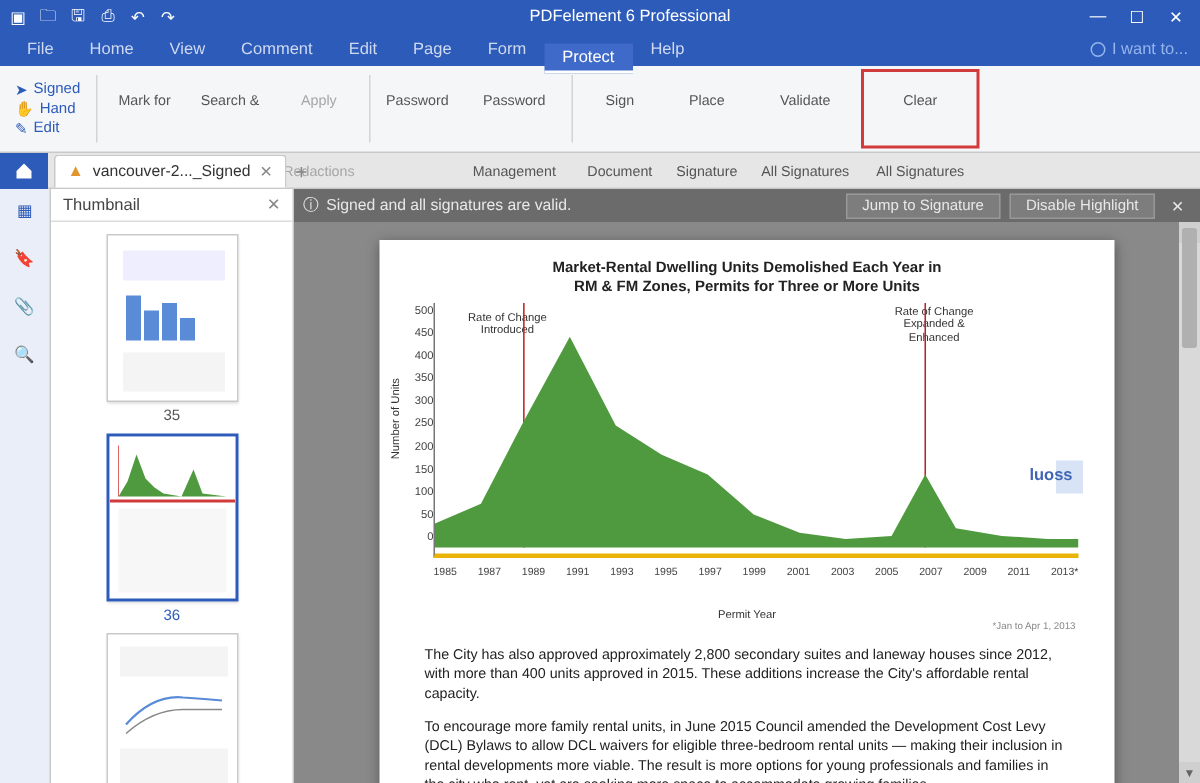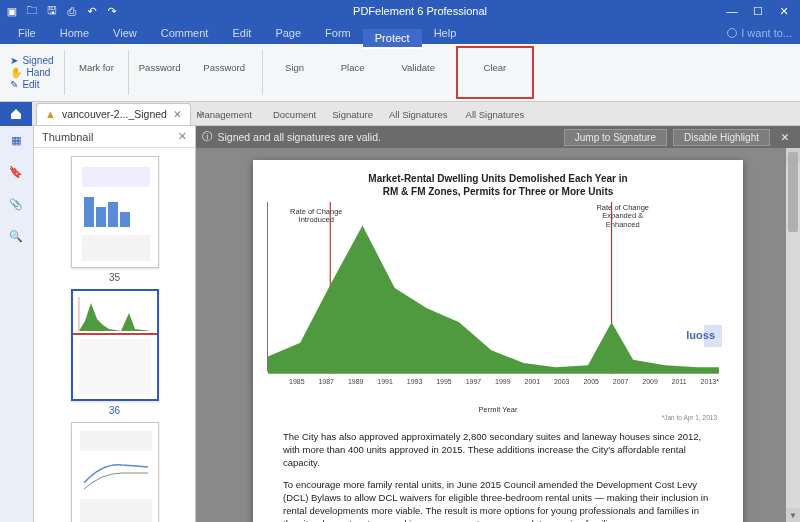--- a/index.html
+++ b/index.html
@@ -70,21 +70,21 @@
 .page .yax .yl { display:flex; flex-direction:column; justify-content:space-between; height:160px; font-size:7.5px; color:#444; text-align:right; }
 .page .yax .ylab { writing-mode:vertical-rl; transform:rotate(180deg); font-size:7.5px; position:absolute; left:-8px; top:50px; color:#333; }
 .page .plot { flex:1; height:170px; position:relative; border-left:1px solid #777; border-bottom:3px solid #eab308; }
 .page .plot svg { position:absolute; inset:0; }
 .page .xax { display:flex; justify-content:space-between; font-size:7px; color:#444; padding:2px 24px 0 36px; }
 .page .xlab { text-align:center; font-size:7.5px; color:#333; margin-top:20px; }
 .page .note { text-align:right; font-size:6.5px; color:#888; padding-right:26px; }
 .page .body { padding:10px 30px 0 30px; font-size:9.5px; color:#222; line-height:1.35; }
 .page .body p { margin-bottom:10px; }
 .page .ann { position:absolute; font-size:7.5px; color:#333; text-align:center; line-height:1.1; }
-.page .logo { position:absolute; right:4px; top:127px; font-size:11px; color:#4166b5; font-weight:bold; }
+.page .logo { position:absolute; right:4px; top:109px; font-size:11px; color:#4166b5; font-weight:bold; }
 .page .logo .sq { position:absolute; width:18px; height:22px; background:#d8e4f5; left:18px; top:-4px; z-index:-1;}
 </style>
 </head>
 <body>
 
 <div class="titlebar">
   <div class="qat">
     <span>▣</span>
     <span>🗀</span>
     <span>🖫</span>
@@ -133,20 +133,37 @@
   </div>
   <div class="sep"></div>
   <div class="btn">
     <svg width="22" height="24">
         <rect x="4" y="2" width="14" height="18" fill="none" stroke="#555"></rect>
         <rect x="6" y="12" width="10" height="4" fill="#555"></rect>
       </svg>
     <span>Mark for</span>
       <span>Redaction</span>
   </div>
+  <div class="btn">
+    <svg width="22" height="24">
+        <rect x="4" y="2" width="14" height="18" fill="none" stroke="#555"></rect>
+        <circle cx="14" cy="15" r="4" fill="none" stroke="#555"></circle>
+        <line x1="17" y1="18" x2="20" y2="21" stroke="#555"></line>
+      </svg>
+    <span>Search &amp;</span>
+      <span>Redact</span>
+  </div>
+  <div class="btn disabled">
+    <svg width="22" height="24">
+        <rect x="4" y="2" width="14" height="18" fill="none" stroke="#555"></rect>
+        <rect x="6" y="6" width="10" height="3" fill="#555"></rect>
+      </svg>
+    <span>Apply</span>
+      <span>Redactions</span>
+  </div>
   <div class="sep"></div>
   <div class="btn">
     <svg width="22" height="24">
         <rect x="5" y="10" width="12" height="10" fill="none" stroke="#555"></rect>
         <path d="M7 10 V7 a4 4 0 0 1 8 0 V10" fill="none" stroke="#555"></path>
       </svg>
     <span>Password</span>
       <span>&nbsp;</span>
   </div>
   <div class="btn">
@@ -266,20 +283,36 @@
       <div class="sbtn">Disable Highlight</div>
       <div class="xb">✕</div>
     </div>
 
     <div class="page">
       <div class="ptitle">
         <div>Market-Rental Dwelling Units Demolished Each Year in</div>
           <div>RM &amp; FM Zones, Permits for Three or More Units</div>
       </div>
       <div class="chartwrap">
+        <div class="yax">
+          <div class="ylab">Number of Units</div>
+          <div class="yl">
+            <span>500</span>
+              <span>450</span>
+              <span>400</span>
+              <span>350</span>
+              <span>300</span>
+              <span>250</span>
+              <span>200</span>
+              <span>150</span>
+              <span>100</span>
+              <span>50</span>
+              <span>0</span>
+          </div>
+        </div>
         <div class="plot">
           <div class="ann" style="left:22px;top:6px;"><span style="white-space:pre;">Rate of Change
 Introduced</span></div>
           <div class="ann" style="right:70px;top:2px;"><span style="white-space:pre;">Rate of Change
 Expanded &amp;
 Enhanced</span></div>
           <div class="logo"><div class="sq"></div><span>luoss</span></div>
           <svg viewBox="0 0 420 160" preserveAspectRatio="none">
             <line x1="58" y1="0" x2="58" y2="160" stroke="#b22" stroke-width="1"></line>
             <line x1="320" y1="0" x2="320" y2="160" stroke="#b22" stroke-width="1"></line>

